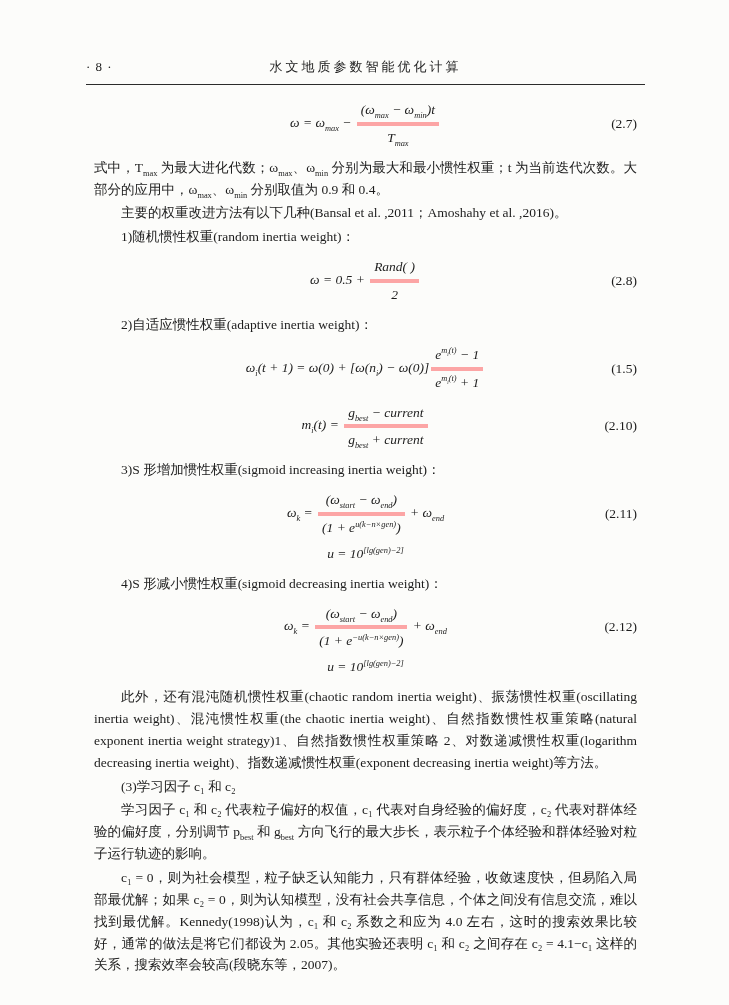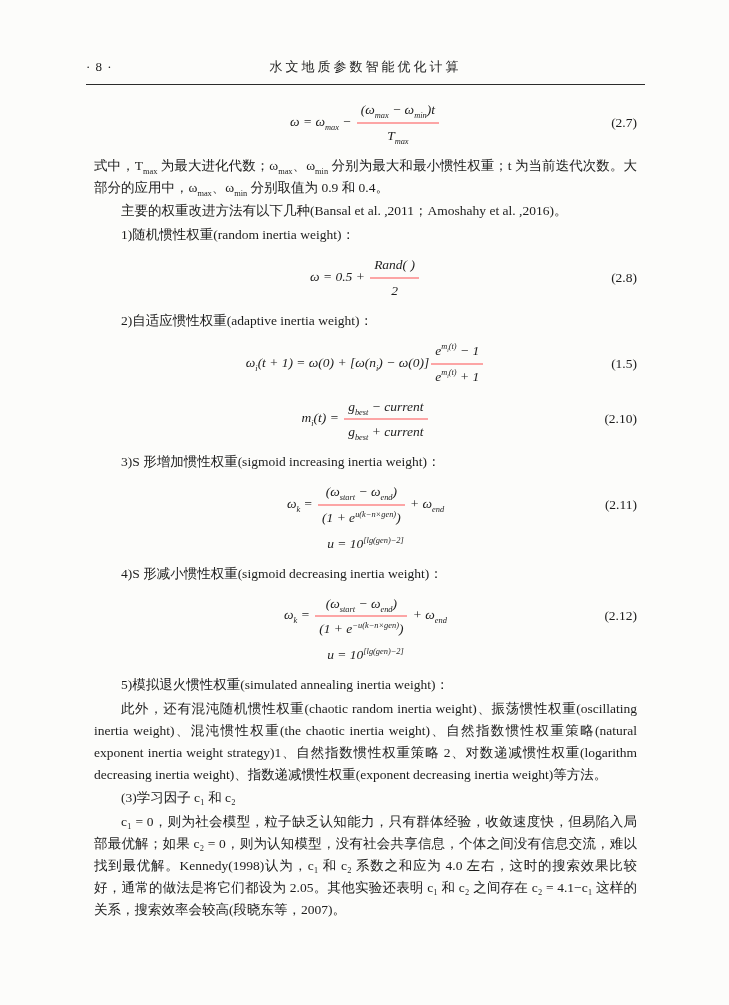--- a/index.html
+++ b/index.html
@@ -27,21 +27,21 @@
   p { text-align: justify; }
   .indent { text-indent: 2em; }
   .blk { margin: 2px 8px; }
   .eq { position: relative; text-align: center; margin: 8px 0; }
   .eq-line { position: relative; }
   .eq-line + .eq-line { margin-top: 4px; }
   .eq-body { font-style: italic; }
   .eq-no { position: absolute; right: 8px; top: 50%; transform: translateY(-50%); font-style: normal; }
   sub, sup { font-size: 0.62em; line-height: 1; }
   .frac { display: inline-block; vertical-align: middle; text-align: center; margin: 0 2px; }
-  .frac .num { display: block; padding: 0 4px 1px; border-bottom: 2px solid #fca5a5; }
+  .frac .num { display: block; padding: 0 4px 1px; border-bottom: 4px solid #fca5a5; }
   .frac .den { display: block; padding: 1px 4px 0; }
 </style>
 </head>
 <body>
 
 <div class="page">
 
   <header class="page-header">
     <span class="page-no">· 8 ·</span>
     <span>水文地质参数智能优化计算</span>
@@ -93,23 +93,23 @@
   <div class="eq">
     <div class="eq-line">
       <span class="eq-body"><span><span>ω</span><sub>k</sub><span> = </span></span><span class="frac"><span class="num"><span>(ω</span><sub>start</sub><span> − ω</span><sub>end</sub><span>)</span></span><span class="den"><span>(1 + e</span><sup>−u(k−n×gen)</sup><span>)</span></span></span><span><span> + ω</span><sub>end</sub></span></span>
       <span class="eq-no">(2.12)</span>
     </div>
     <div class="eq-line">
       <span class="eq-body"><span>u = 10</span><sup>[lg(gen)−2]</sup></span>
     </div>
   </div>
 
-  <p class="blk indent">5)模拟退火惯性权重(simulated annealing inertia weight)：</p>
 
 
   <p class="blk indent">此外，还有混沌随机惯性权重(chaotic random inertia weight)、振荡惯性权重(oscillating inertia weight)、混沌惯性权重(the chaotic inertia weight)、自然指数惯性权重策略(natural exponent inertia weight strategy)1、自然指数惯性权重策略 2、对数递减惯性权重(logarithm decreasing inertia weight)、指数递减惯性权重(exponent decreasing inertia weight)等方法。</p>
 
   <p class="blk indent">(3)学习因子 c₁ 和 c₂</p>
 
+  <p class="blk indent"><span>学习因子 c₁ 和 c₂ 代表粒子偏好的权值，c₁ 代表对自身经验的偏好度，c₂ 代表对群体经验的偏好度，分别调节 p</span><sub>best</sub><span> 和 g</span><sub>best</sub><span> 方向飞行的最大步长，表示粒子个体经验和群体经验对粒子运行轨迹的影响。</span></p>
 
   <p class="blk indent">c₁ = 0，则为社会模型，粒子缺乏认知能力，只有群体经验，收敛速度快，但易陷入局部最优解；如果 c₂ = 0，则为认知模型，没有社会共享信息，个体之间没有信息交流，难以找到最优解。Kennedy(1998)认为，c₁ 和 c₂ 系数之和应为 4.0 左右，这时的搜索效果比较好，通常的做法是将它们都设为 2.05。其他实验还表明 c₁ 和 c₂ 之间存在 c₂ = 4.1−c₁ 这样的关系，搜索效率会较高(段晓东等，2007)。</p>
 
 </div>
 
 </body></html>

